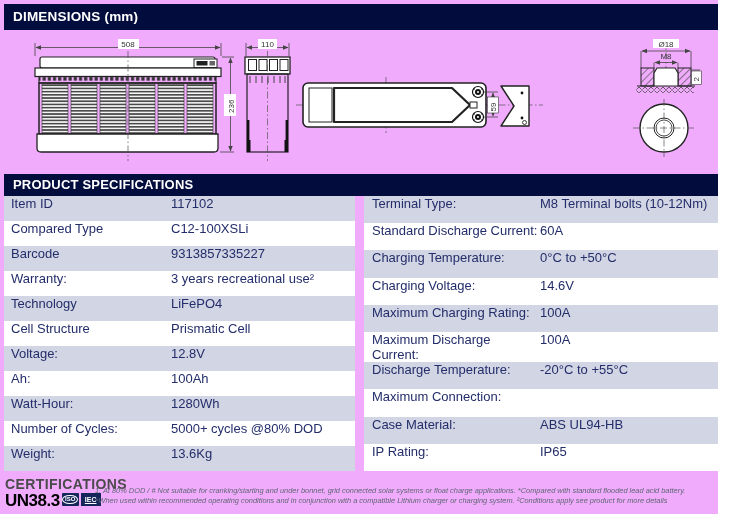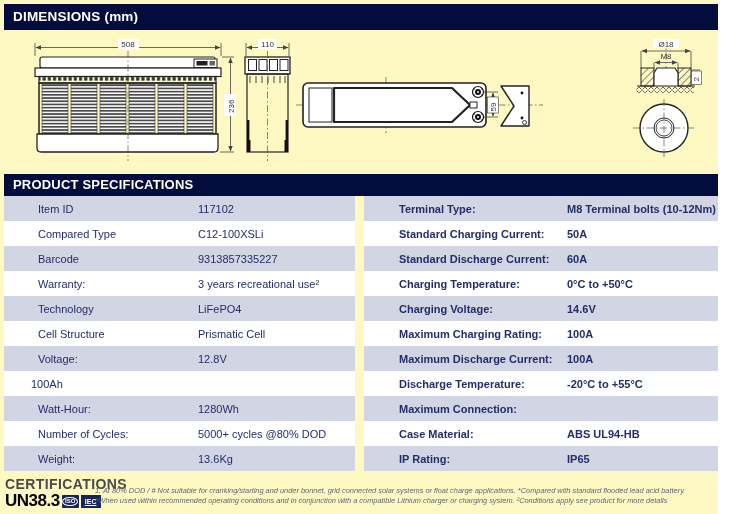--- a/index.html
+++ b/index.html
@@ -1,48 +1,48 @@
 <!DOCTYPE html>
 <html><head>
 <meta charset="utf-8">
 <style>
   html,body { margin:0; padding:0; background:#fff; }
   .page {
     position:relative; width:718px; height:514px; overflow:hidden;
-    background:#fef9c3; font-family:"Liberation Sans", sans-serif;
+    background:#f0abfc; font-family:"Liberation Sans", sans-serif;
   }
   .section-header {
     position:absolute; left:4px; width:731px; background:#030d3d; color:#fff;
     font-weight:bold; letter-spacing:0.2px; box-sizing:border-box; padding-left:9px;
   }
   #dim-header { top:4px; height:26px; line-height:26px; font-size:13.5px; }
   #spec-header { top:174px; height:22px; line-height:22px; font-size:13px; }
   .drawing { position:absolute; top:30px; left:0; }
   .dimtxt { font-size:8px; fill:#333; font-family:"Liberation Sans",sans-serif; }
   .cl { stroke:#555; stroke-width:0.7; stroke-dasharray:7 2.5 1.5 2.5; fill:none; }
   .dln { stroke:#444; stroke-width:0.8; fill:none; }
   .oln { stroke:#222; fill:#fff; }
   .spec-table {
     position:absolute; top:196px; height:275px;
     display:flex; flex-direction:column;
   }
   .spec-table.left  { left:4px;   width:351px; }
-  .spec-table.right { left:364px; width:371px;font-weight:bold; }
+  .spec-table.right { left:364px; width:371px; }
   .spec-row {
-    flex:1; display:flex; align-items:center;
-    font-size:11px; color:#232d6a; background:#fff;padding-left:27px;
+    flex:1; display:flex; align-items:flex-start;
+    font-size:13px; color:#232d6a; background:#fff;
   }
   .spec-row:nth-child(odd) { background:#d2d5e3; }
   .spec-label { flex:none; }
   .left  .spec-label { width:160px; padding-left:7px; }
   .right .spec-label { width:168px; padding-left:8px; }
   .spec-value { flex:1; }
   .cert-block { position:absolute; left:5px; top:476px; }
   .cert-title { font-size:14px; font-weight:bold; color:#4a4a4a; letter-spacing:0.4px; }
-  .cert-row { display:flex; align-items:flex-end; gap:2px; margin-top:1px; }
+  .cert-row { display:flex; align-items:flex-start; gap:2px; margin-top:1px; }
   .un-mark { font-size:17px; font-weight:900; color:#000; letter-spacing:-0.5px; line-height:15px; }
   .mini-logo {
     height:13px; background:#16265a; color:#fff; display:flex;
     align-items:center; justify-content:center; box-sizing:border-box;
   }
   .iso-logo { width:17px; border-radius:1px; }
   .iso-inner {
     font-size:6px; font-weight:bold; border:0.5px solid #fff; border-radius:50%;
     padding:0 1.5px; line-height:7px;
   }
@@ -254,20 +254,21 @@
     <div class="spec-label">Cell Structure</div>
     <div class="spec-value">Prismatic Cell</div>
   </div>
 
   <div class="spec-row">
     <div class="spec-label">Voltage:</div>
     <div class="spec-value">12.8V</div>
   </div>
 
   <div class="spec-row">
+    <div class="spec-label">Ah:</div>
     <div class="spec-value">100Ah</div>
   </div>
 
   <div class="spec-row">
     <div class="spec-label">Watt-Hour:</div>
     <div class="spec-value">1280Wh</div>
   </div>
 
   <div class="spec-row">
     <div class="spec-label">Number of Cycles:</div>
@@ -278,24 +279,20 @@
     <div class="spec-label">Weight:</div>
     <div class="spec-value">13.6Kg</div>
   </div>
 </div>
   <div class="spec-table right">
   <div class="spec-row">
     <div class="spec-label">Terminal Type:</div>
     <div class="spec-value">M8 Terminal bolts (10-12Nm)</div>
   </div>
 
-  <div class="spec-row">
-    <div class="spec-label">Standard Charging Current:</div>
-    <div class="spec-value">50A</div>
-  </div>
 
   <div class="spec-row">
     <div class="spec-label">Standard Discharge Current:</div>
     <div class="spec-value">60A</div>
   </div>
 
   <div class="spec-row">
     <div class="spec-label">Charging Temperature:</div>
     <div class="spec-value">0°C to +50°C</div>
   </div>

